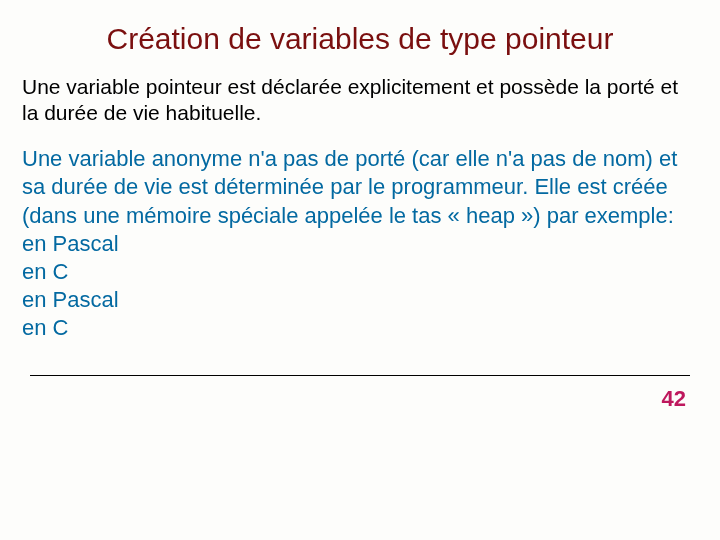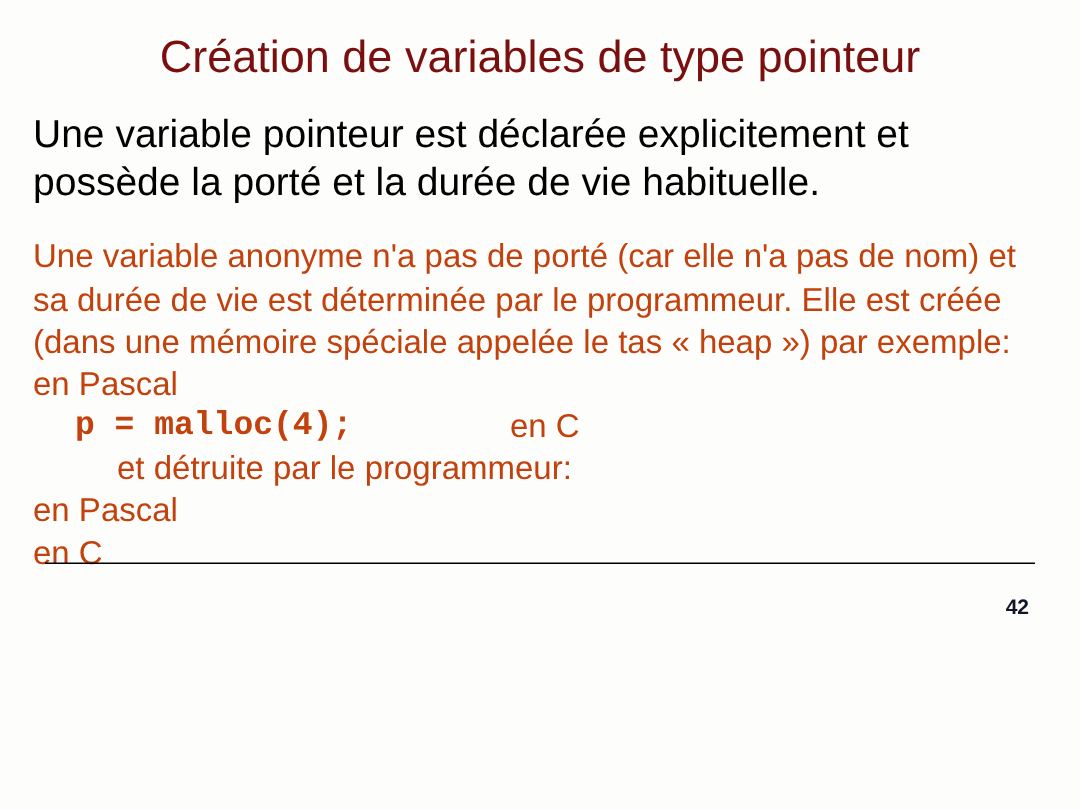--- a/index.html
+++ b/index.html
@@ -19,29 +19,29 @@
     position: relative;
   }
   .title {
     font-size: 30px;
     color: #7a0f0f;
     text-align: center;
     margin: 4px 0 18px 0;
     font-weight: normal;
   }
   .para {
-    font-size: 26px;
+    font-size: 21px;
     line-height: 1.22;
     color: #000;
     margin-bottom: 20px;
   }
   .block {
     font-size: 22px;
     line-height: 1.28;
-    color: #c2410c;
+    color: #0369a1;
   }
   .row {
     display: flex;
   }
   .code-cell {
     width: 290px;
     padding-left: 28px;
     font-family: "Courier New", Courier, monospace;
     font-weight: bold;
     white-space: pre;
@@ -56,46 +56,44 @@
     position: absolute;
     left: 30px;
     right: 30px;
     bottom: 50px;
     border-top: 1.5px solid #000;
   }
   .pagenum {
     position: absolute;
     right: 34px;
     bottom: 14px;
-    font-size: 14px;
+    font-size: 22px;
     font-weight: bold;
-    color: #0f172a;
+    color: #be185d;
   }
 </style>
 </head>
 <body>
 
 <div class="slide">
 
   <div class="title">Création de variables de type pointeur</div>
 
   <div class="para">Une variable pointeur est déclarée explicitement et possède la porté et la durée de vie habituelle.</div>
 
   <div class="block">
     <div>Une variable anonyme n'a pas de porté (car elle n'a pas de nom) et sa durée de vie est déterminée par le programmeur. Elle est créée (dans une mémoire spéciale appelée le tas «&nbsp;heap&nbsp;») par exemple:</div>
 
     <div class="row">
       <div class="lang-cell">en Pascal</div>
     </div>
     <div class="row">
-      <div class="code-cell">p = malloc(4);</div>
       <div class="lang-cell">en C</div>
     </div>
 
-    <div class="prose-row">et détruite par le programmeur:</div>
 
     <div class="row">
       <div class="lang-cell">en Pascal</div>
     </div>
     <div class="row">
       <div class="lang-cell">en C</div>
     </div>
   </div>
 
   <div class="rule"></div>

